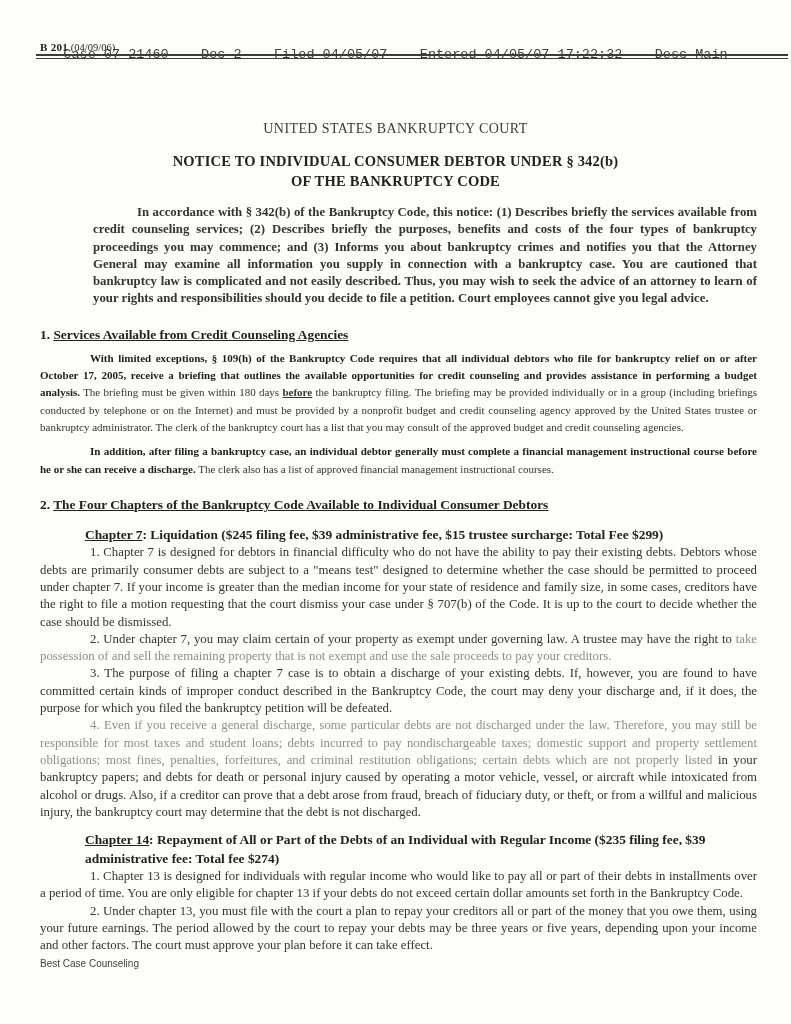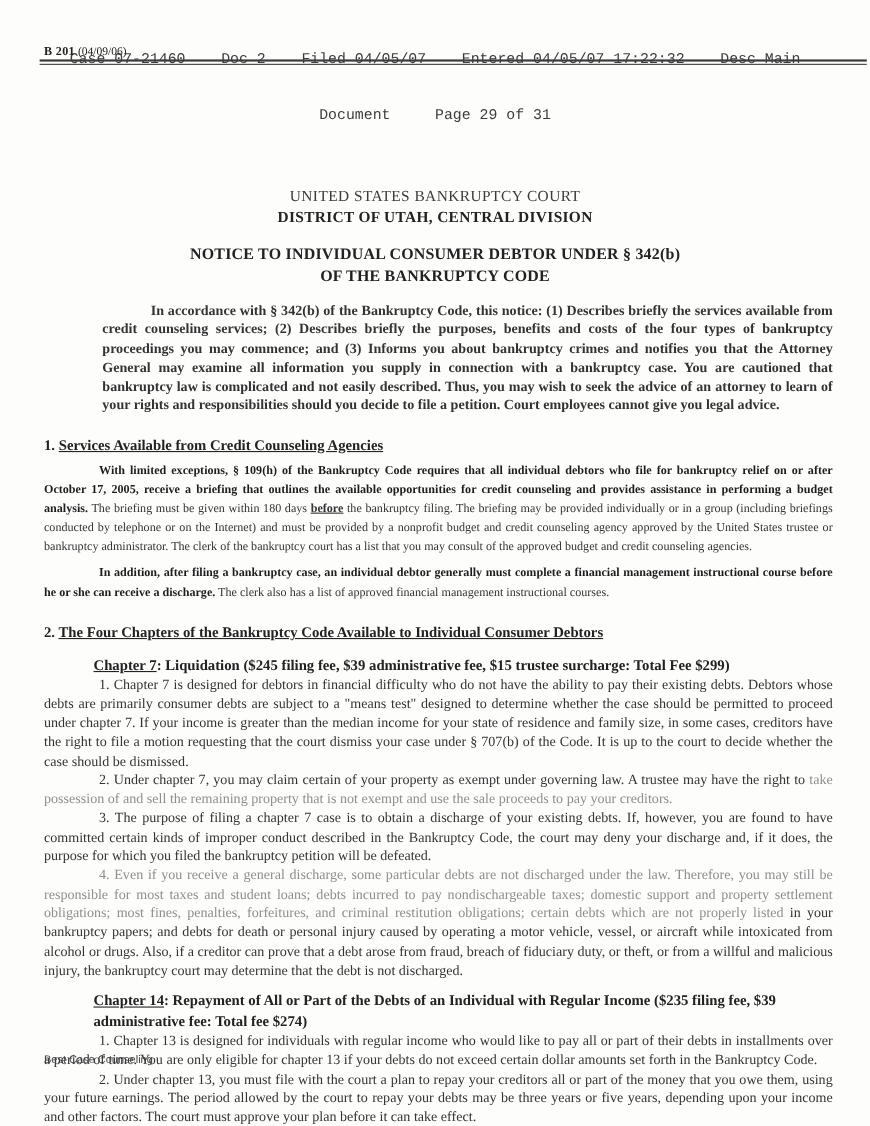--- a/index.html
+++ b/index.html
@@ -83,32 +83,30 @@
     display:flex; justify-content:space-between;
   }
 </style>
 </head>
 <body>
 
 <div class="page">
 
   <div class="stamp">
     <div>Case 07-21460    Doc 2    Filed 04/05/07    Entered 04/05/07 17:22:32    Desc Main</div>
-    <div>Document     Page 29 of 31</div>
   </div>
 
   <div class="formno">
     <span class="fnum">B 201</span>
     <span class="frev">(04/09/06)</span>
   </div>
   <div class="double-rule"></div>
 
   <div class="court">
     <div class="court-name">UNITED STATES BANKRUPTCY COURT</div>
-    <div class="court-district">DISTRICT OF UTAH, CENTRAL DIVISION</div>
   </div>
 
   <div class="notice-title">
     <div>NOTICE TO INDIVIDUAL CONSUMER DEBTOR UNDER § 342(b)</div>
     <div>OF THE BANKRUPTCY CODE</div>
   </div>
 
   <p class="intro">In accordance with § 342(b) of the Bankruptcy Code, this notice: (1) Describes briefly the services available from credit counseling services; (2) Describes briefly the purposes, benefits and costs of the four types of bankruptcy proceedings you may commence; and (3) Informs you about bankruptcy crimes and notifies you that the Attorney General may examine all information you supply in connection with a bankruptcy case. You are cautioned that bankruptcy law is complicated and not easily described. Thus, you may wish to seek the advice of an attorney to learn of your rights and responsibilities should you decide to file a petition. Court employees cannot give you legal advice.</p>
 
   <div class="sec-head"><span>1. </span><span class="u">Services Available from Credit Counseling Agencies</span></div>

